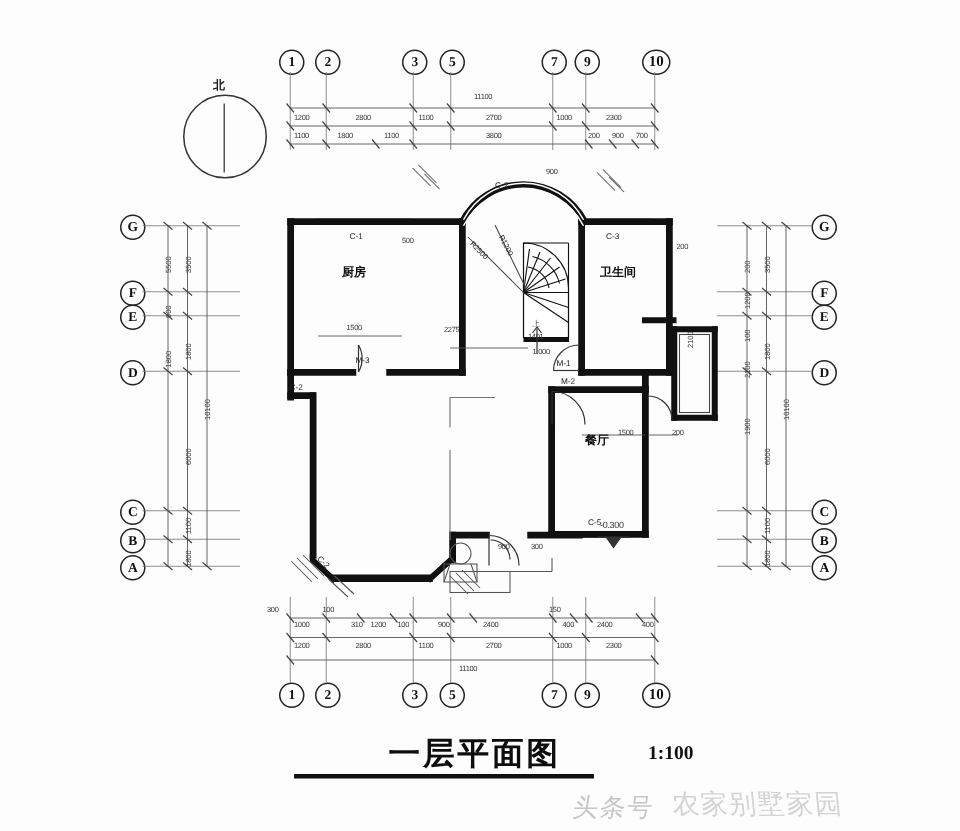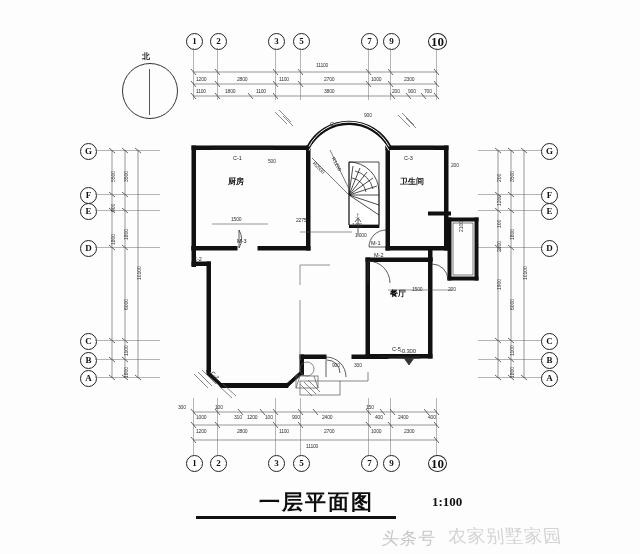--- a/index.html
+++ b/index.html
@@ -4,21 +4,21 @@
 <style>
   html,body{margin:0;padding:0;background:#ffffff;}
   body{width:640px;height:554px;overflow:hidden;
        font-family:"Liberation Sans","DejaVu Sans",sans-serif;color:#1a1a1a;}
   #sheet{position:relative;width:640px;height:554px;background:#fdfdfd;}
 
   
   .bub{position:absolute;width:15px;height:15px;border:1px solid #222;border-radius:50%;
        background:#fff;font-size:9px;line-height:14px;text-align:center;font-weight:bold;
        font-family:"Liberation Serif",serif;color:#111;}
-  .bub.b10{width:17px;font-size:13px;line-height:15px;}
+  .bub.b10{width:17px;font-size:10px;line-height:15px;}
 
   .dim{position:absolute;font-size:5px;color:#333;white-space:nowrap;
        font-family:"Liberation Sans",sans-serif;letter-spacing:-.2px;}
   .dimv{position:absolute;font-size:5px;color:#333;white-space:nowrap;
         transform-origin:0 0;transform:rotate(-90deg);}
 
   .rmlbl{position:absolute;font-size:8px;color:#111;white-space:nowrap;
          font-family:"DejaVu Sans",sans-serif;font-weight:bold;}
   .tag{position:absolute;font-size:5.5px;color:#222;white-space:nowrap;font-family:"Liberation Sans",sans-serif;}
   .tagr{position:absolute;font-size:5.5px;color:#222;white-space:nowrap;transform-origin:0 0;}

